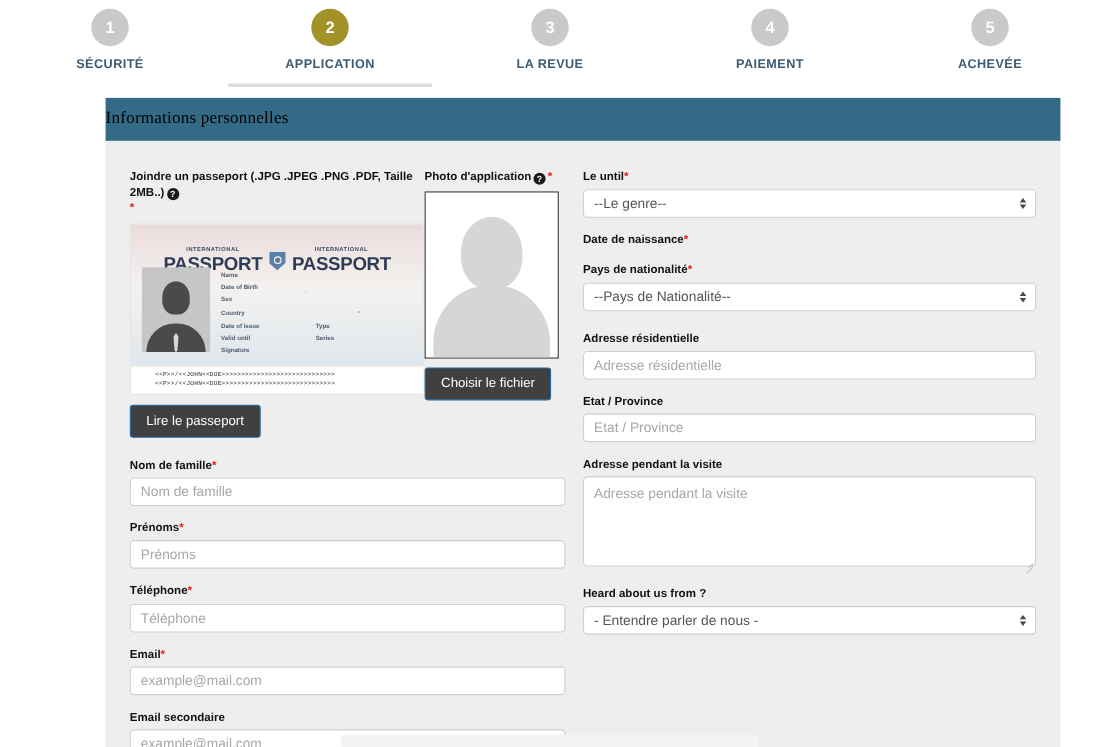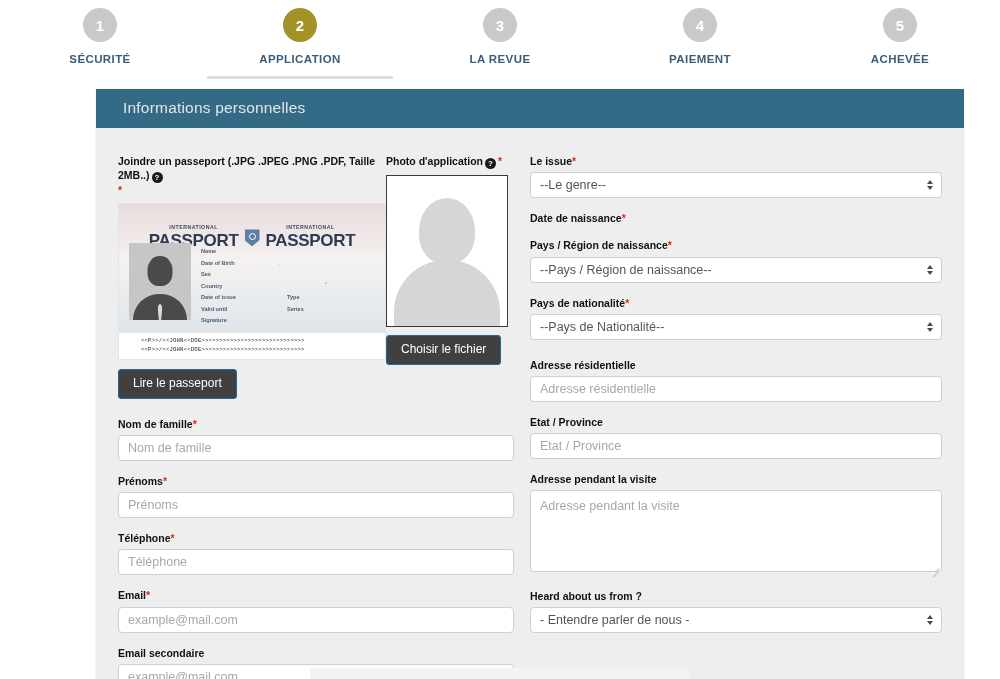--- a/index.html
+++ b/index.html
@@ -58,24 +58,25 @@
   .panel {
     position: absolute;
     left: 96px;
     top: 89px;
     width: 868px;
     background: #eeeeee;
     box-shadow: 0 1px 2px rgba(0,0,0,0.10);
   }
   .panel-header {
     background: #336b87;
-    color: #e5e5e5;
+    color: #000000;
     font-size: 15.5px;
-    padding: 10px 14px 11px 27px;
+    padding: 10px 14px 11px 0;
     letter-spacing: 0.2px;
+    font-family: Liberation Serif, serif;
   }
   .panel-body {
     display: flex;
     padding: 26px 22px 44px 22px;
   }
   .col { width: 50%; }
   .col-left { padding-right: 16px; }
   .col-right { padding-left: 0px; }
 
   
@@ -449,44 +450,34 @@
       <div class="fld">
         <div class="lbl">Email secondaire</div>
         <input class="txt" type="text" placeholder="example@mail.com" style="">
       </div>
 
     </div>
 
     <div class="col col-right">
 
       <div class="fld">
-        <div class="lbl"><span>Le issue</span><span class="req">*</span></div>
+        <div class="lbl"><span>Le until</span><span class="req">*</span></div>
         <div class="sel">
           <span>--Le genre--</span>
           <span class="caret">
               <b class="up"></b>
               <b class="dn"></b>
             </span>
         </div>
       </div>
 
       <div class="fld">
         <div class="lbl"><span>Date de naissance</span><span class="req">*</span></div>
       </div>
 
-      <div class="fld">
-        <div class="lbl"><span>Pays / Région de naissance</span><span class="req">*</span></div>
-        <div class="sel">
-          <span>--Pays / Région de naissance--</span>
-          <span class="caret">
-              <b class="up"></b>
-              <b class="dn"></b>
-            </span>
-        </div>
-      </div>
 
       <div class="fld">
         <div class="lbl"><span>Pays de nationalité</span><span class="req">*</span></div>
         <div class="sel">
           <span>--Pays de Nationalité--</span>
           <span class="caret">
               <b class="up"></b>
               <b class="dn"></b>
             </span>
         </div>

